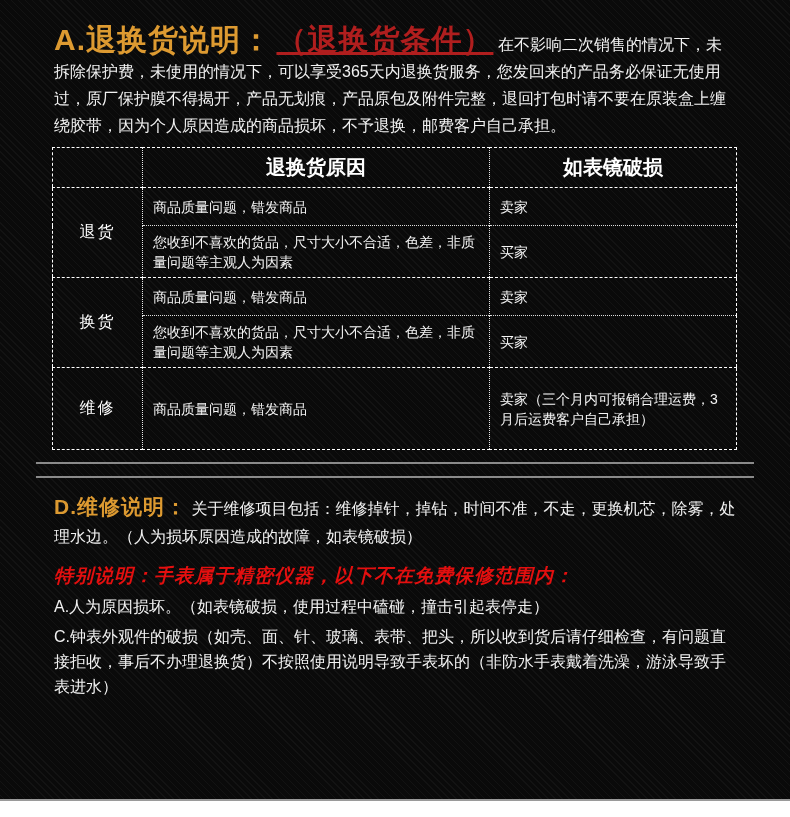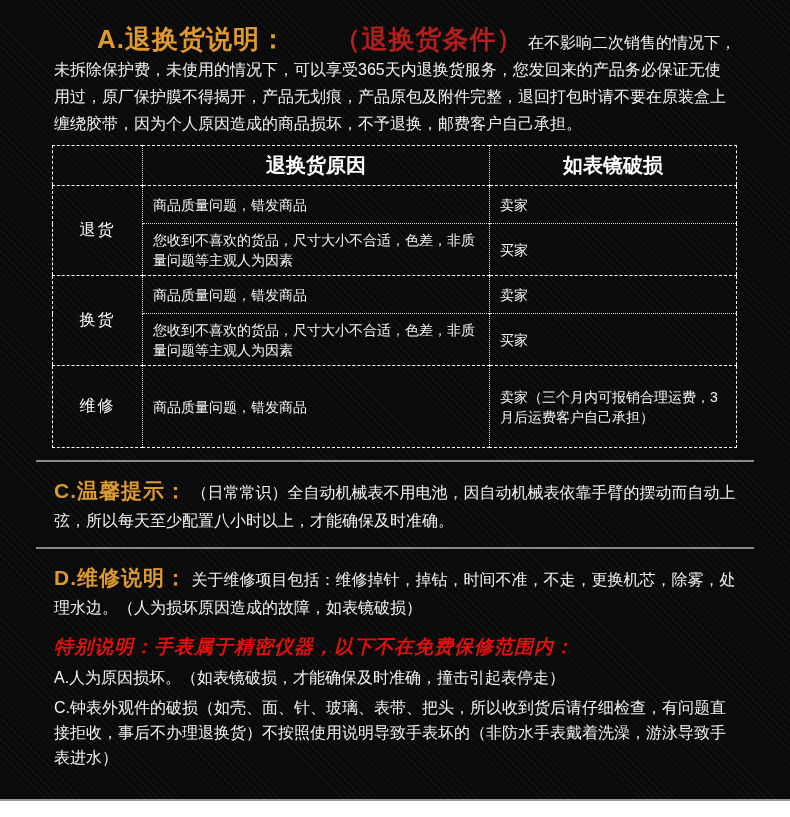--- a/index.html
+++ b/index.html
@@ -11,23 +11,23 @@
     background-color:#0a0a0a;
     background-image:repeating-linear-gradient(45deg, rgba(255,255,255,0.035) 0 1px, transparent 1px 5px);
     font-family:"Liberation Sans","DejaVu Sans",sans-serif;
     color:#ffffff;
     overflow:hidden;
   }
   .content { padding:26px 54px 0 54px; height:799px; overflow:hidden; }
 
   
   .para-a { font-size:16px; line-height:27px; color:#f2f2f2; }
-  .h-main { font-size:26px; font-weight:bold; letter-spacing:1px;margin-left:43px; }
+  .h-main { font-size:30px; font-weight:bold; letter-spacing:1px; }
   .orange { color:#dd9a31; }
-  .darkred { color:#b01e1e; }
+  .darkred { color:#b01e1e;text-decoration:underline; }
 
   
   table.policy {
     width:684px; margin:8px auto 0 -2px;
     border-collapse:collapse;
     table-layout:fixed;
   }
   table.policy td, table.policy th {
     border-left:1px dotted #e8e8e8;
     border-right:1px dotted #e8e8e8;
@@ -109,31 +109,27 @@
         <th class="group-label">维修</th>
         <td class="cell">商品质量问题，错发商品</td>
         <td class="cell">卖家（三个月内可报销合理运费，3月后运费客户自己承担）</td>
       </tr>
     </tbody>
       </table>
 
 
     <div class="divider"></div>
 
-    <p class="sec">
-      <span class="h-sec orange">C.温馨提示：</span>
-      <span>（日常常识）全自动机械表不用电池，因自动机械表依靠手臂的摆动而自动上弦，所以每天至少配置八小时以上，才能确保及时准确。</span>
-    </p>
 
     <div class="divider"></div>
 
     <p class="sec">
       <span class="h-sec orange">D.维修说明：</span>
       <span>关于维修项目包括：维修掉针，掉钻，时间不准，不走，更换机芯，除雾，处理水边。（人为损坏原因造成的故障，如表镜破损）</span>
     </p>
 
     <p class="special">特别说明：手表属于精密仪器，以下不在免费保修范围内：</p>
-    <p class="item">A.人为原因损坏。（如表镜破损，才能确保及时准确，撞击引起表停走）</p>
+    <p class="item">A.人为原因损坏。（如表镜破损，使用过程中磕碰，撞击引起表停走）</p>
     <p class="item">C.钟表外观件的破损（如壳、面、针、玻璃、表带、把头，所以收到货后请仔细检查，有问题直接拒收，事后不办理退换货）不按照使用说明导致手表坏的（非防水手表戴着洗澡，游泳导致手表进水）</p>
 
   </div>
   <div class="footer-strip"></div>
 </div>
 
 </body></html>

